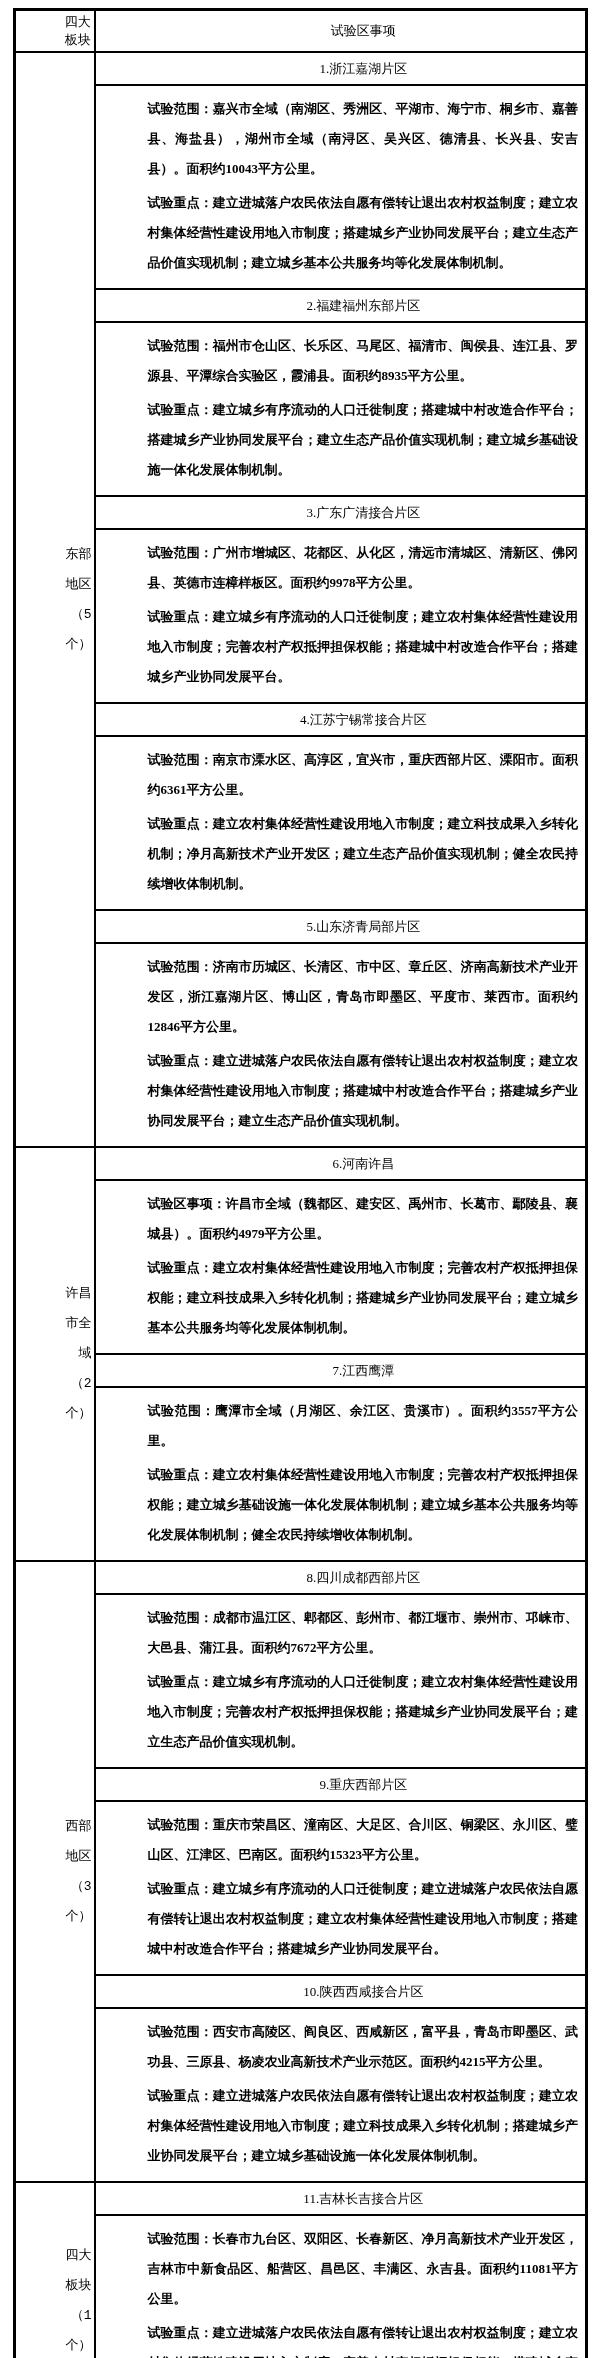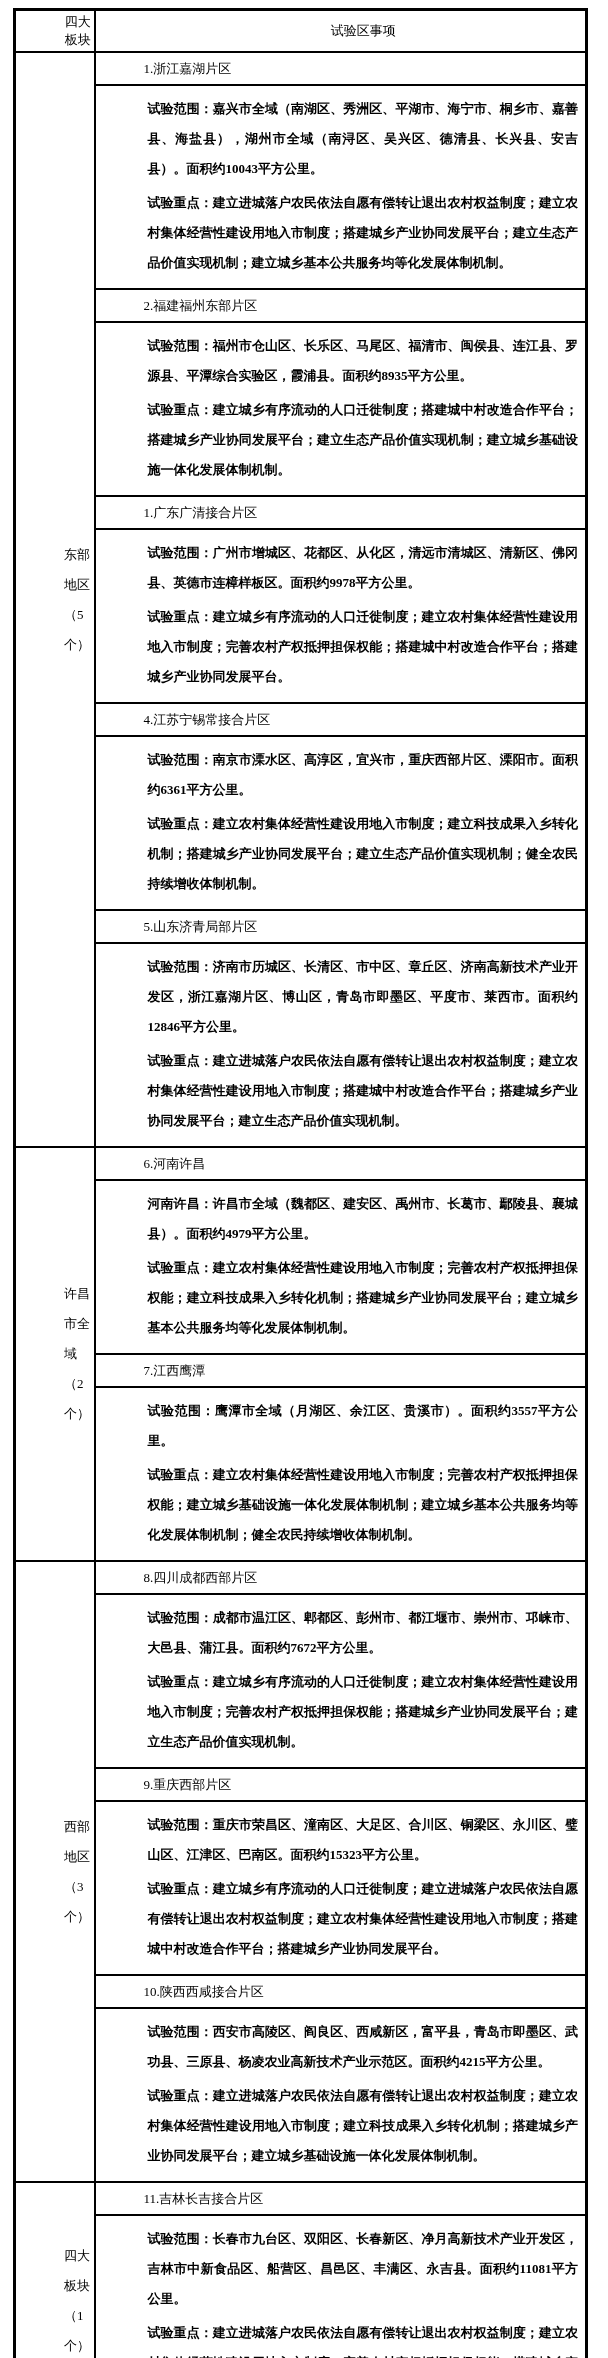--- a/index.html
+++ b/index.html
@@ -31,27 +31,28 @@
     padding-left: 48px;
   }
   col.col-block  { width: 80px; }
   col.col-items  { width: 492px; }
   th.header-cell {
     height: 30px;
     text-align: center;
     padding: 2px;
   }
   td.region-cell {
-    text-align: left;
+    text-align: right;
     line-height: 30px;
     padding: 2px;
+    font-family: Liberation Mono, monospace;
   }
   td.title-cell {
     height: 31px;
-    text-align: left;
+    text-align: center;
     padding: 2px 2px 2px 3px;
     line-height: 27px;
   }
   td.content-cell {
     padding: 4px 3px 6px 3px;
     text-align: left;
   }
   td.content-cell p {
     margin: 4px;
     line-height: 30px;
@@ -91,56 +92,56 @@
         <tr>
           <td class="title-cell">2.福建福州东部片区</td>
         </tr>
         <tr>
           <td class="content-cell">
             <p>试验范围：福州市仓山区、长乐区、马尾区、福清市、闽侯县、连江县、罗源县、平潭综合实验区，霞浦县。面积约8935平方公里。</p>
             <p>试验重点：建立城乡有序流动的人口迁徙制度；搭建城中村改造合作平台；搭建城乡产业协同发展平台；建立生态产品价值实现机制；建立城乡基础设施一体化发展体制机制。</p>
           </td>
         </tr>
         <tr>
-          <td class="title-cell">1.广东广清接合片区</td>
+          <td class="title-cell">3.广东广清接合片区</td>
         </tr>
         <tr>
           <td class="content-cell">
             <p>试验范围：广州市增城区、花都区、从化区，清远市清城区、清新区、佛冈县、英德市连樟样板区。面积约9978平方公里。</p>
             <p>试验重点：建立城乡有序流动的人口迁徙制度；建立农村集体经营性建设用地入市制度；完善农村产权抵押担保权能；搭建城中村改造合作平台；搭建城乡产业协同发展平台。</p>
           </td>
         </tr>
         <tr>
           <td class="title-cell">4.江苏宁锡常接合片区</td>
         </tr>
         <tr>
           <td class="content-cell">
             <p>试验范围：南京市溧水区、高淳区，宜兴市，重庆西部片区、溧阳市。面积约6361平方公里。</p>
-            <p>试验重点：建立农村集体经营性建设用地入市制度；建立科技成果入乡转化机制；搭建城乡产业协同发展平台；建立生态产品价值实现机制；健全农民持续增收体制机制。</p>
+            <p>试验重点：建立农村集体经营性建设用地入市制度；建立科技成果入乡转化机制；净月高新技术产业开发区；建立生态产品价值实现机制；健全农民持续增收体制机制。</p>
           </td>
         </tr>
         <tr>
           <td class="title-cell">5.山东济青局部片区</td>
         </tr>
         <tr>
           <td class="content-cell">
             <p>试验范围：济南市历城区、长清区、市中区、章丘区、济南高新技术产业开发区，浙江嘉湖片区、博山区，青岛市即墨区、平度市、莱西市。面积约12846平方公里。</p>
             <p>试验重点：建立进城落户农民依法自愿有偿转让退出农村权益制度；建立农村集体经营性建设用地入市制度；搭建城中村改造合作平台；搭建城乡产业协同发展平台；建立生态产品价值实现机制。</p>
           </td>
         </tr>
         <tr>
           <td class="region-cell" rowspan="4">
             <div>许昌市全域</div>
             <div>（2个）</div>
           </td>
           <td class="title-cell">6.河南许昌</td>
         </tr>
         <tr>
           <td class="content-cell">
-            <p>河南许昌：许昌市全域（魏都区、建安区、禹州市、长葛市、鄢陵县、襄城县）。面积约4979平方公里。</p>
+            <p>试验区事项：许昌市全域（魏都区、建安区、禹州市、长葛市、鄢陵县、襄城县）。面积约4979平方公里。</p>
             <p>试验重点：建立农村集体经营性建设用地入市制度；完善农村产权抵押担保权能；建立科技成果入乡转化机制；搭建城乡产业协同发展平台；建立城乡基本公共服务均等化发展体制机制。</p>
           </td>
         </tr>
         <tr>
           <td class="title-cell">7.江西鹰潭</td>
         </tr>
         <tr>
           <td class="content-cell">
             <p>试验范围：鹰潭市全域（月湖区、余江区、贵溪市）。面积约3557平方公里。</p>
             <p>试验重点：建立农村集体经营性建设用地入市制度；完善农村产权抵押担保权能；建立城乡基础设施一体化发展体制机制；建立城乡基本公共服务均等化发展体制机制；健全农民持续增收体制机制。</p>

